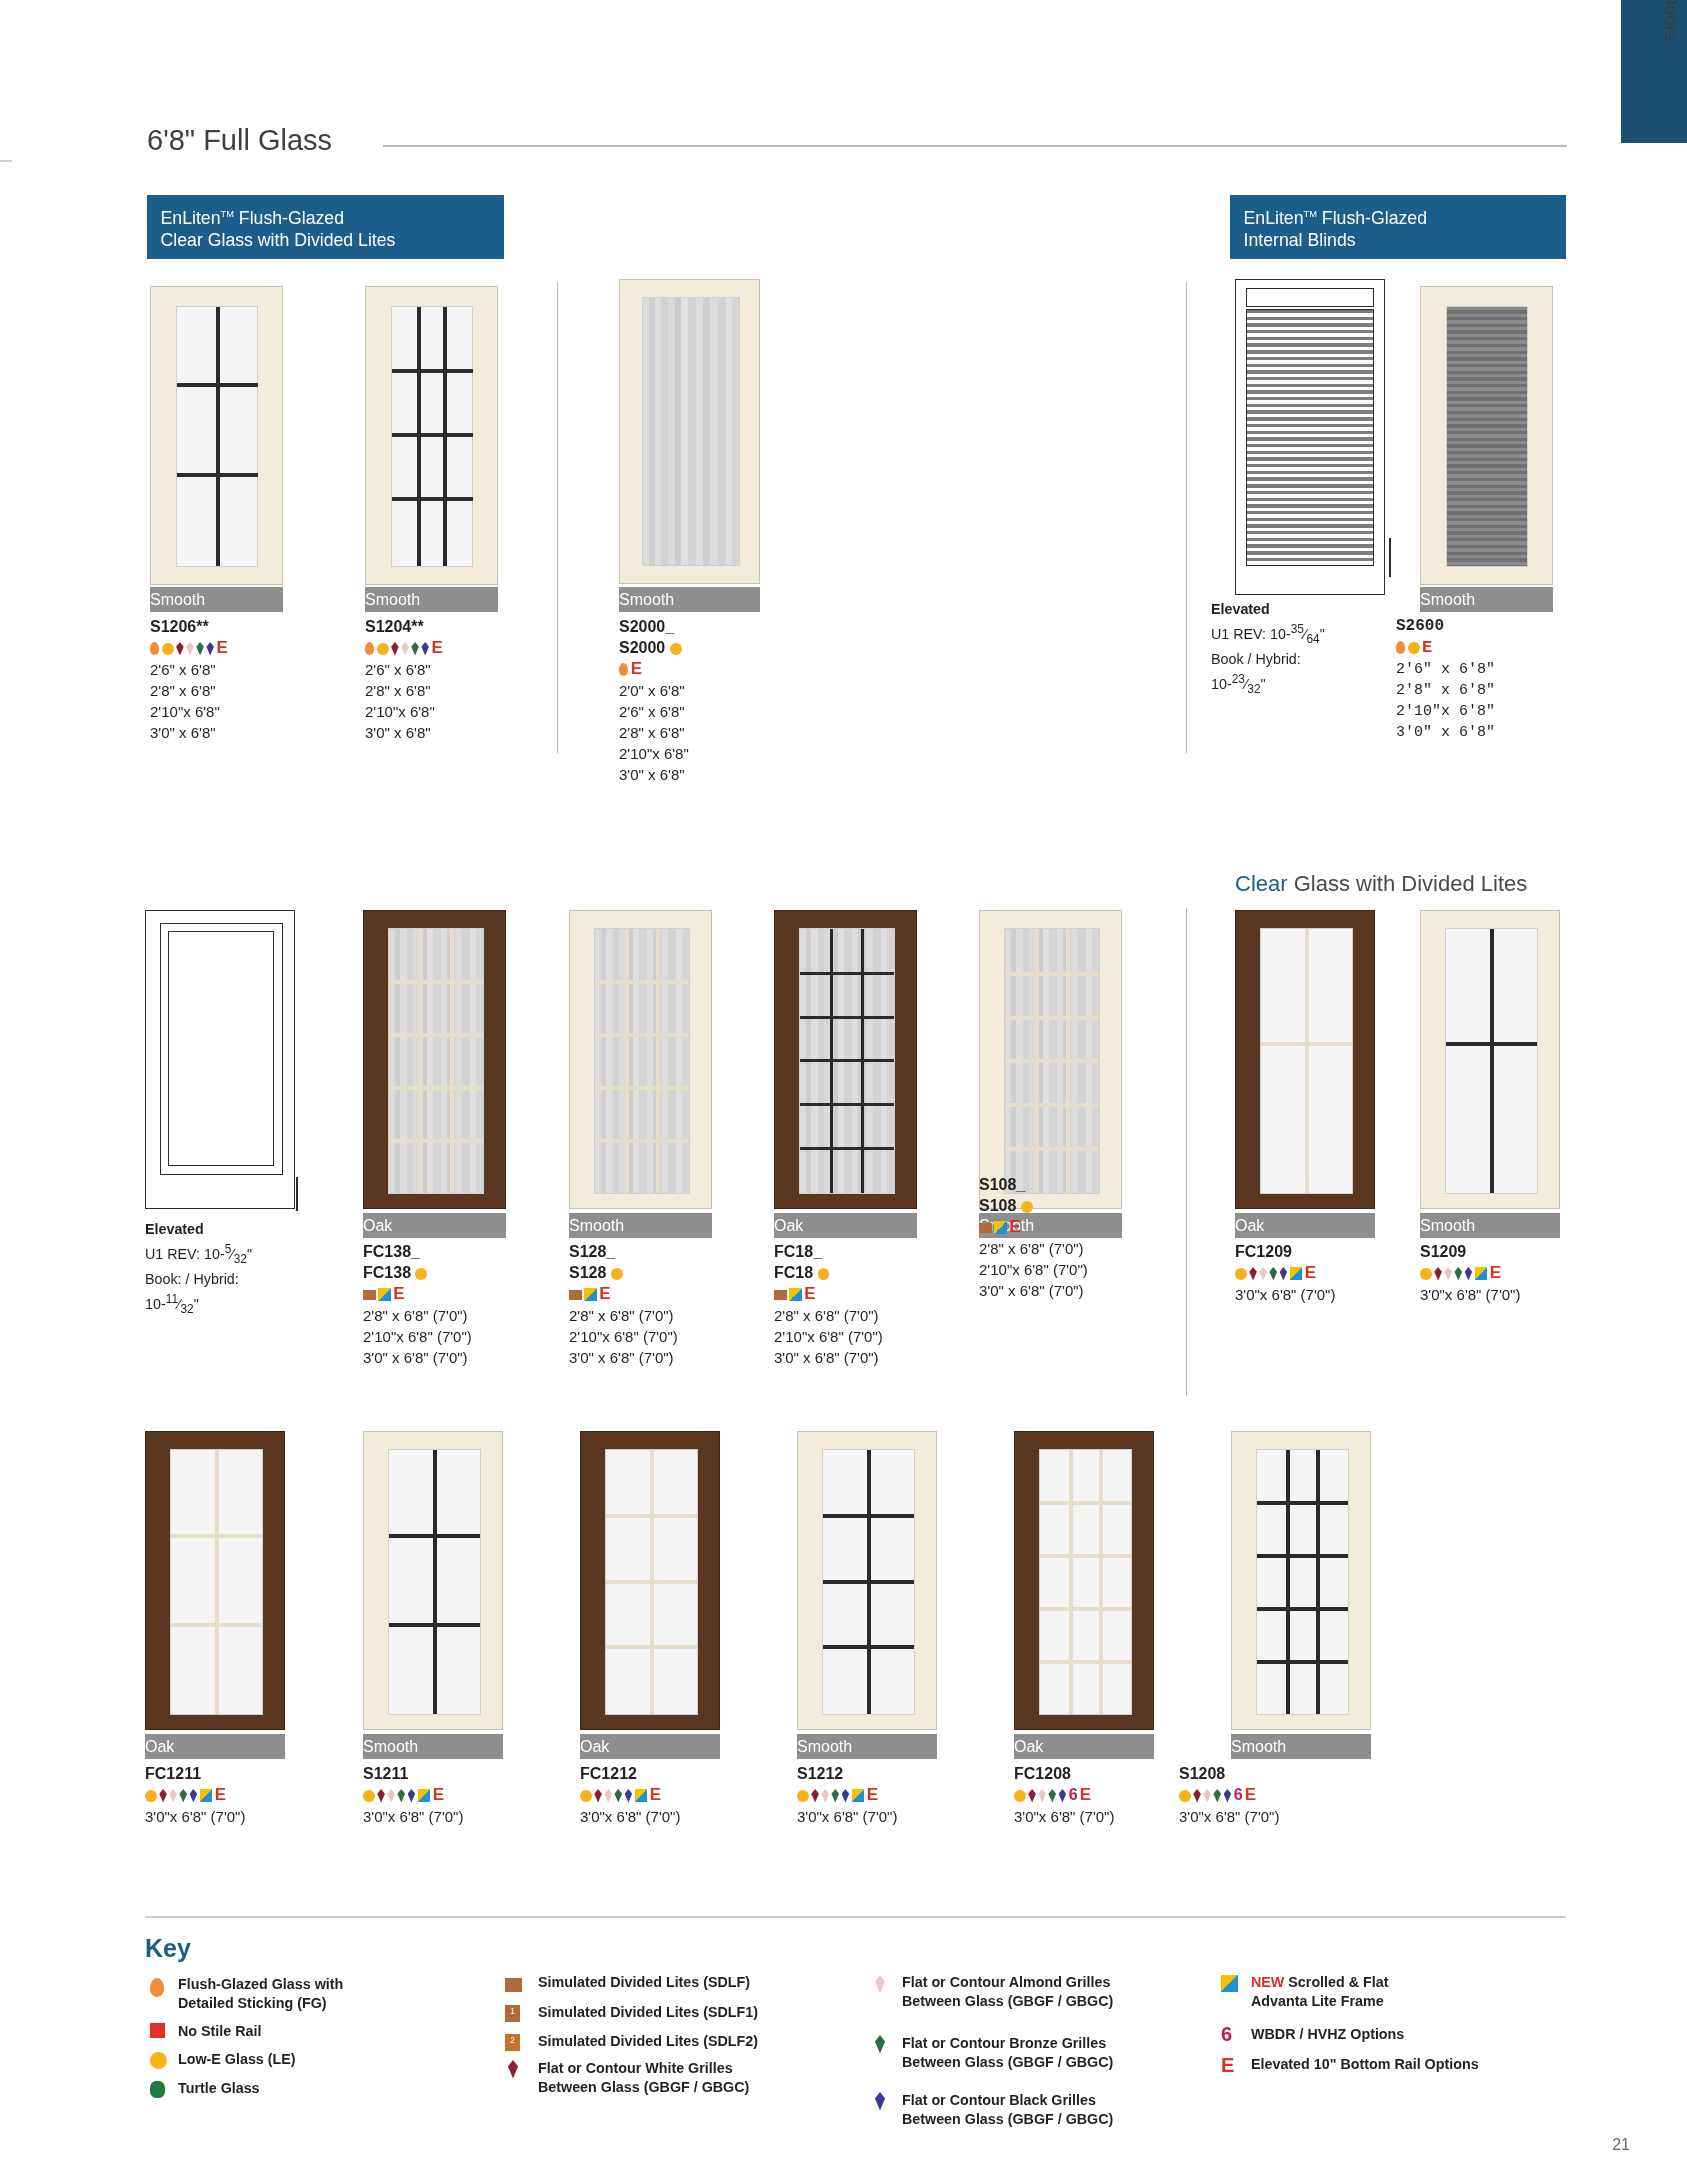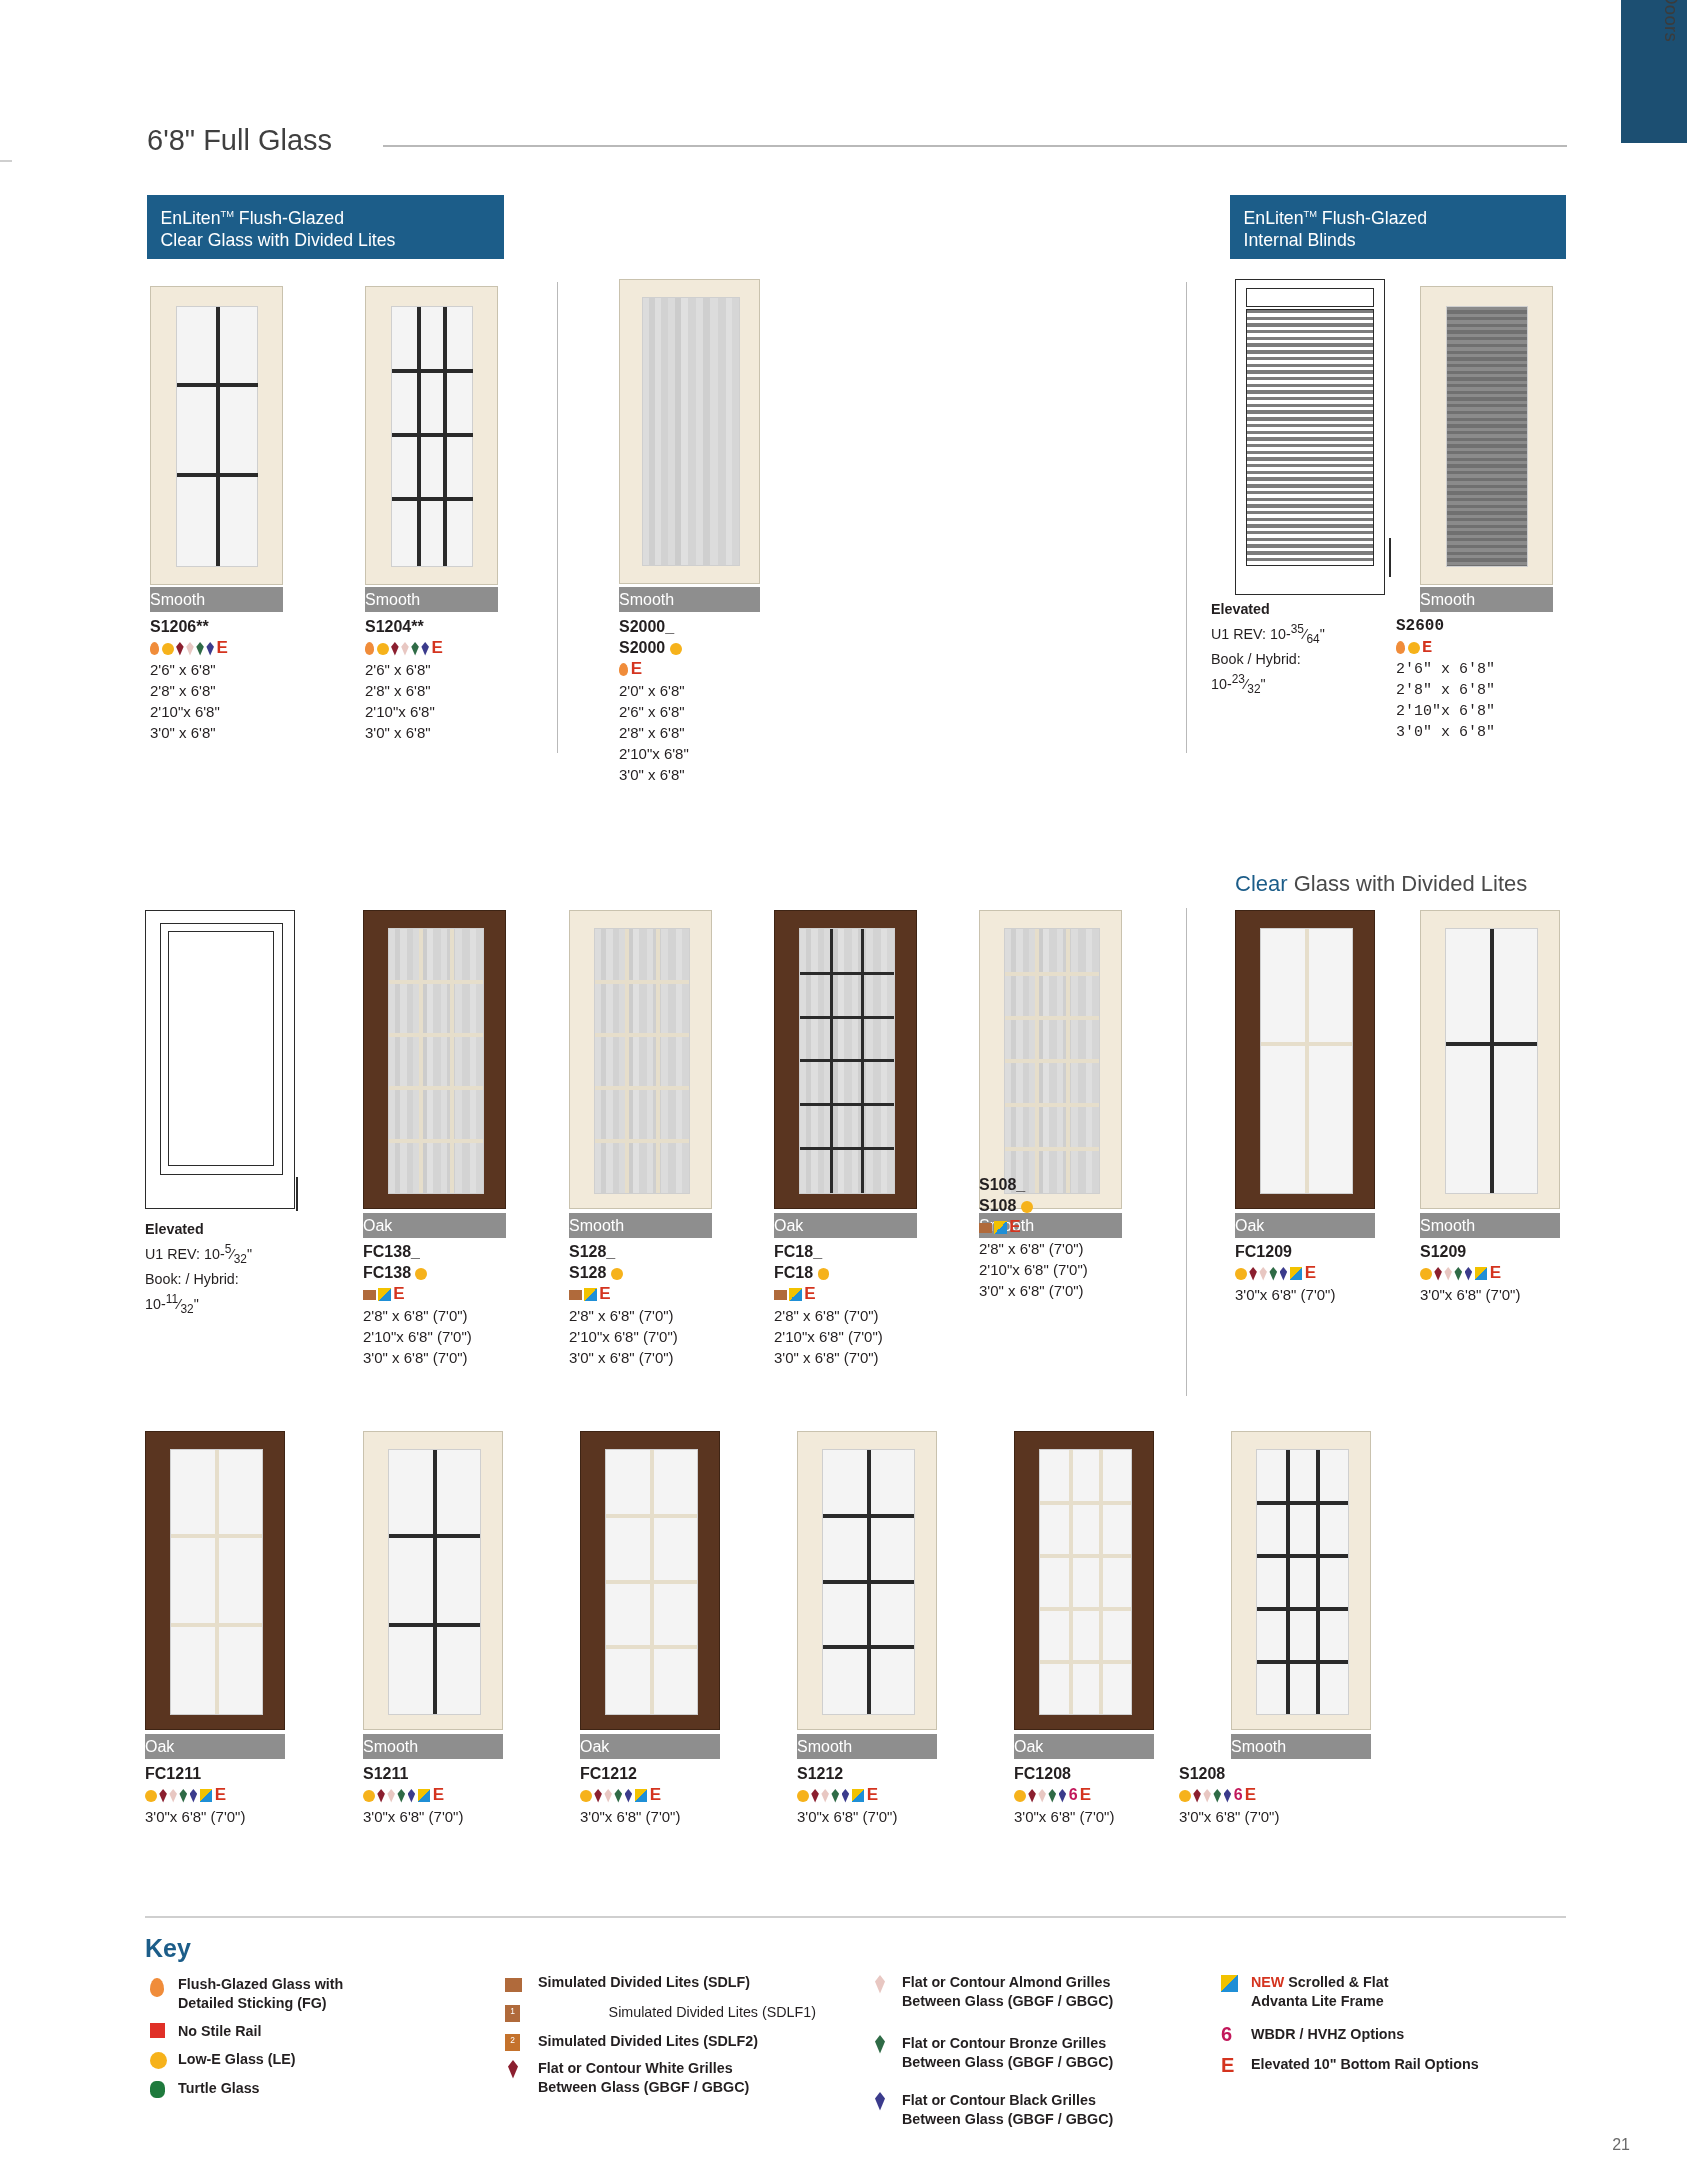--- a/index.html
+++ b/index.html
@@ -452,21 +452,21 @@
   <div class="key-ic ic-nosl" style="left:150px;top:2023px;width:15px;height:15px;"></div>
   <div class="key-item kw" style="left:178px;top:2022px;width:252px;font-weight:bold;">No Stile Rail</div>
   <div class="key-ic ic-le" style="left:150px;top:2052px;width:17px;height:17px;border-radius:50%;background:#f6b21b;"></div>
   <div class="key-item kw" style="left:178px;top:2050px;width:252px;font-weight:bold;">Low-E Glass (LE)</div>
   <div class="key-ic ic-turtle" style="left:150px;top:2081px;width:15px;height:17px;"></div>
   <div class="key-item kw" style="left:178px;top:2079px;width:252px;font-weight:bold;">Turtle Glass</div>
 
   <div class="key-ic ic-sdlf" style="left:505px;top:1978px;width:17px;height:13.5px;"></div>
   <div class="key-item kw" style="left:538px;top:1973px;width:278px;font-weight:bold;">Simulated Divided Lites (SDLF)</div>
   <div class="key-ic ic-sdlf1" style="left:505px;top:2005px;width:15px;height:17px;">1</div>
-  <div class="key-item kw" style="left:538px;top:2003px;width:278px;font-weight:normal;text-align:right;">Simulated Divided Lites (SDLF1)</div>
+  <div class="key-item kw" style="left:538px;top:2003px;width:278px;font-weight:bold;">Simulated Divided Lites (SDLF1)</div>
   <div class="key-ic ic-sdlf2" style="left:505px;top:2034px;width:15px;height:17px;">2</div>
   <div class="key-item kw" style="left:538px;top:2032px;width:278px;font-weight:bold;">Simulated Divided Lites (SDLF2)</div>
   <div class="key-ic ic-white" style="left:508px;top:2060px;width:10px;height:18.5px;"></div>
   <div class="key-item" style="left:538px;top:2059px;width:286px;">
     <div class="kw">Flat or Contour White Grilles</div>
     <div class="kw">Between Glass (GBGF / GBGC)</div>
   </div>
 
   <div class="key-ic ic-almond" style="left:875px;top:1975px;width:10px;height:18.5px;"></div>
   <div class="key-item" style="left:902px;top:1973px;width:286px;">

